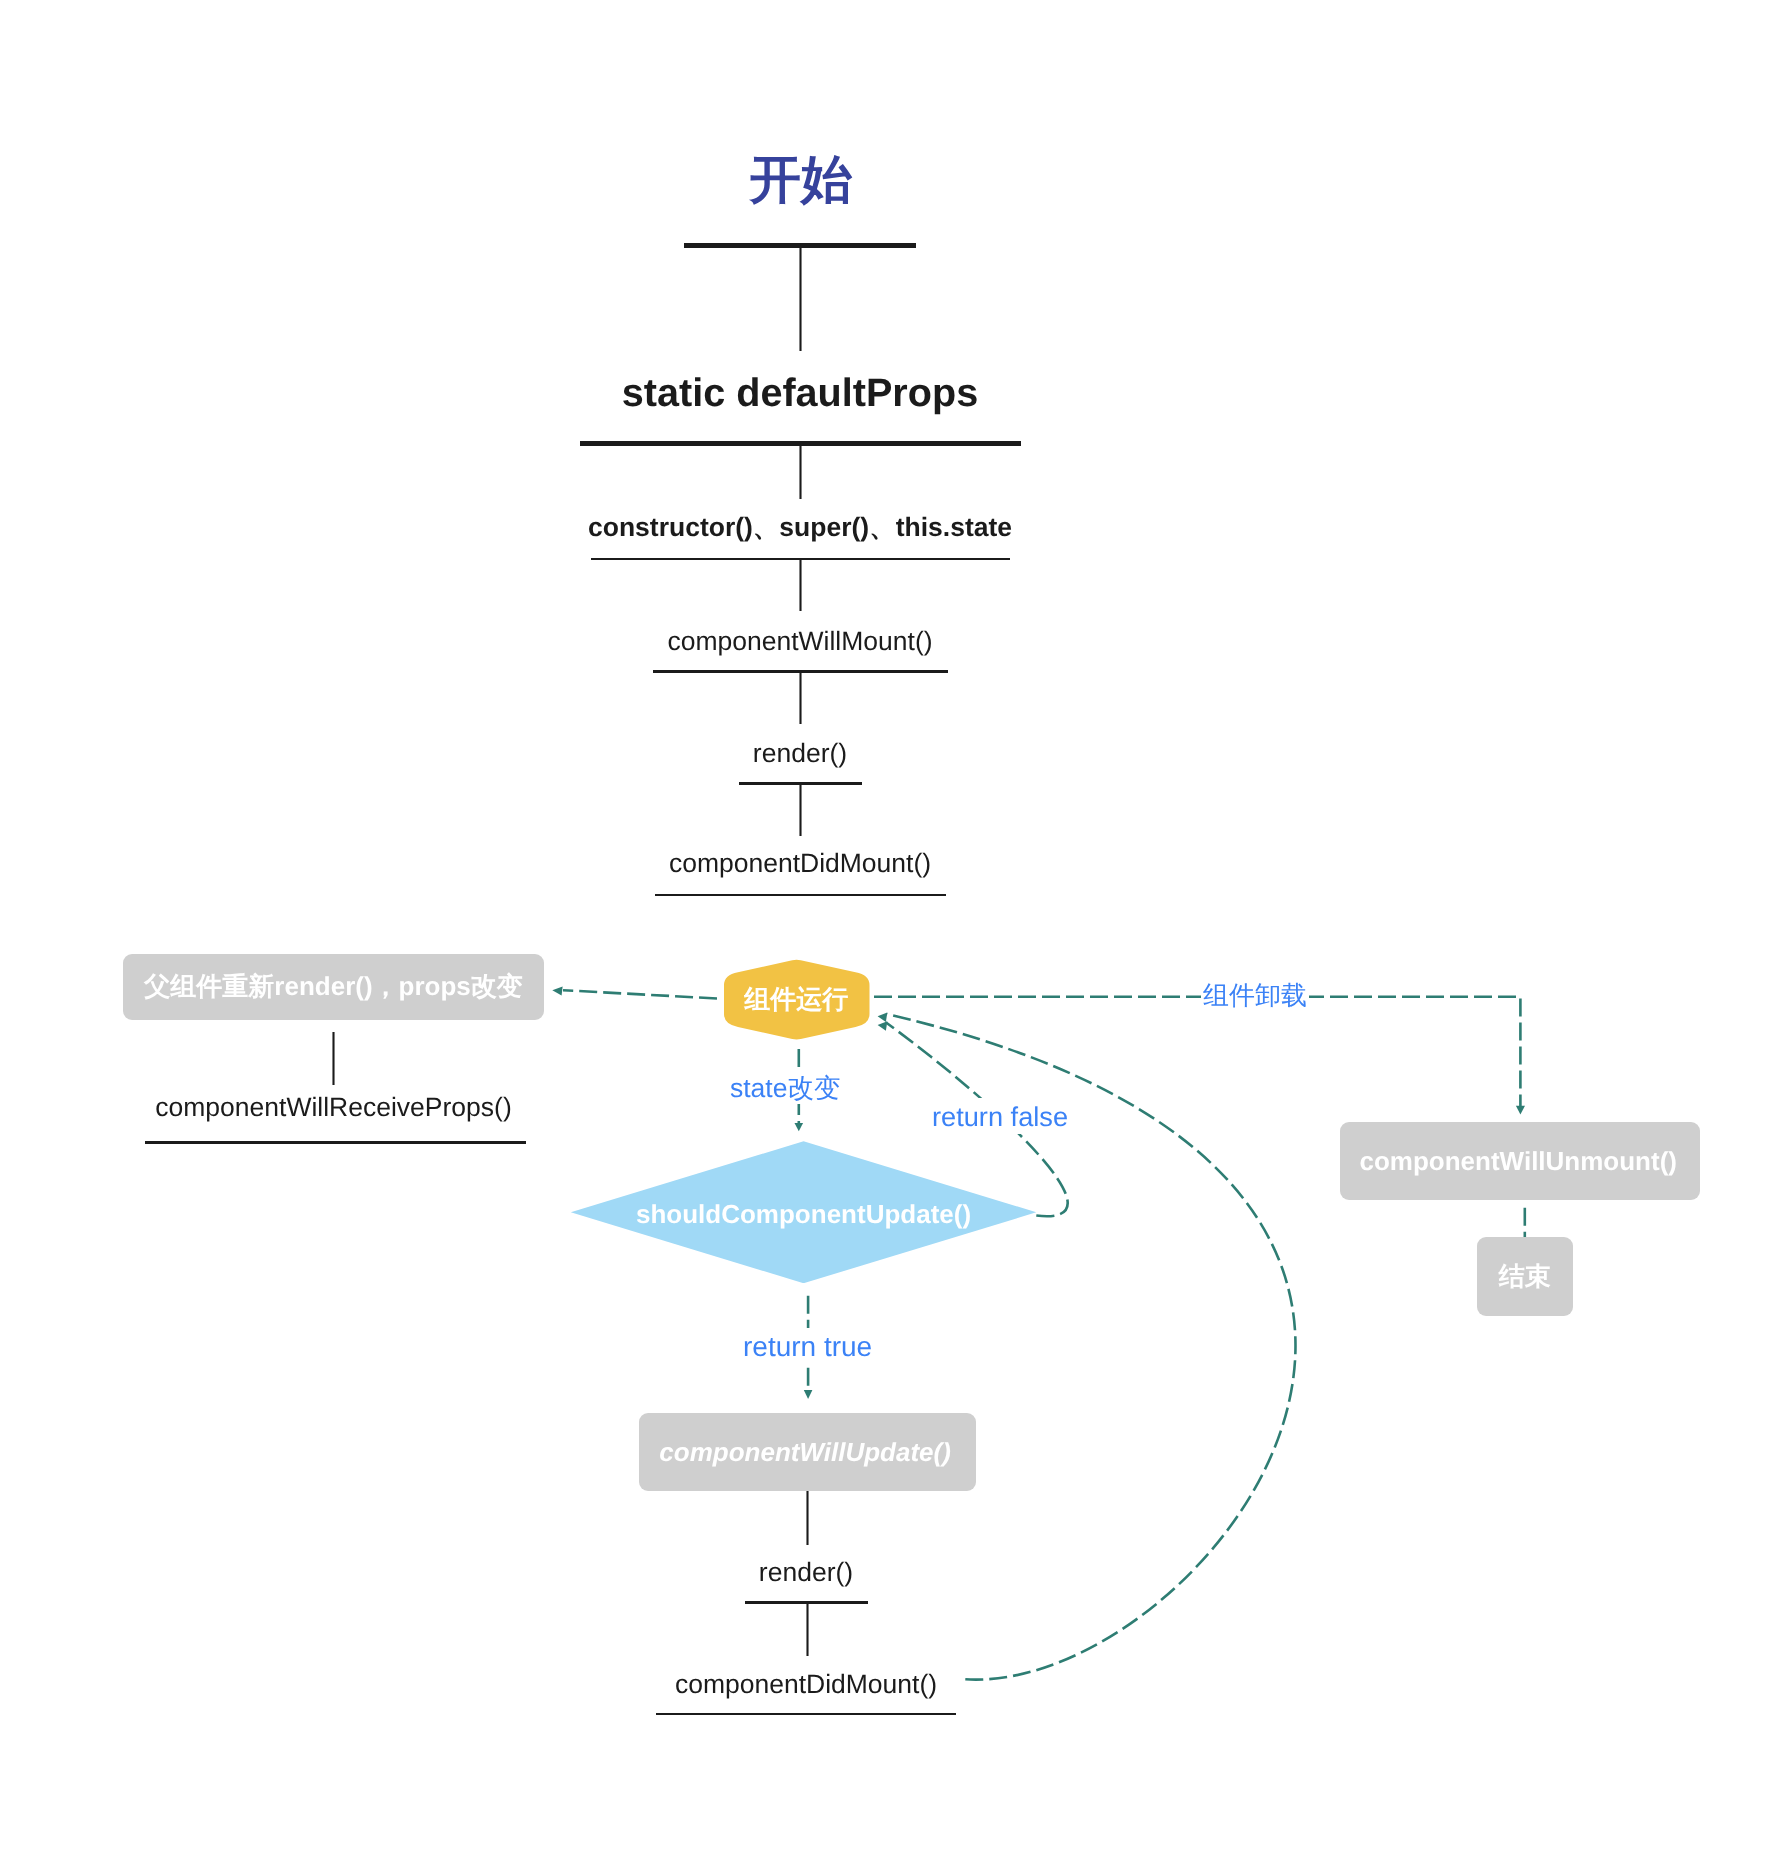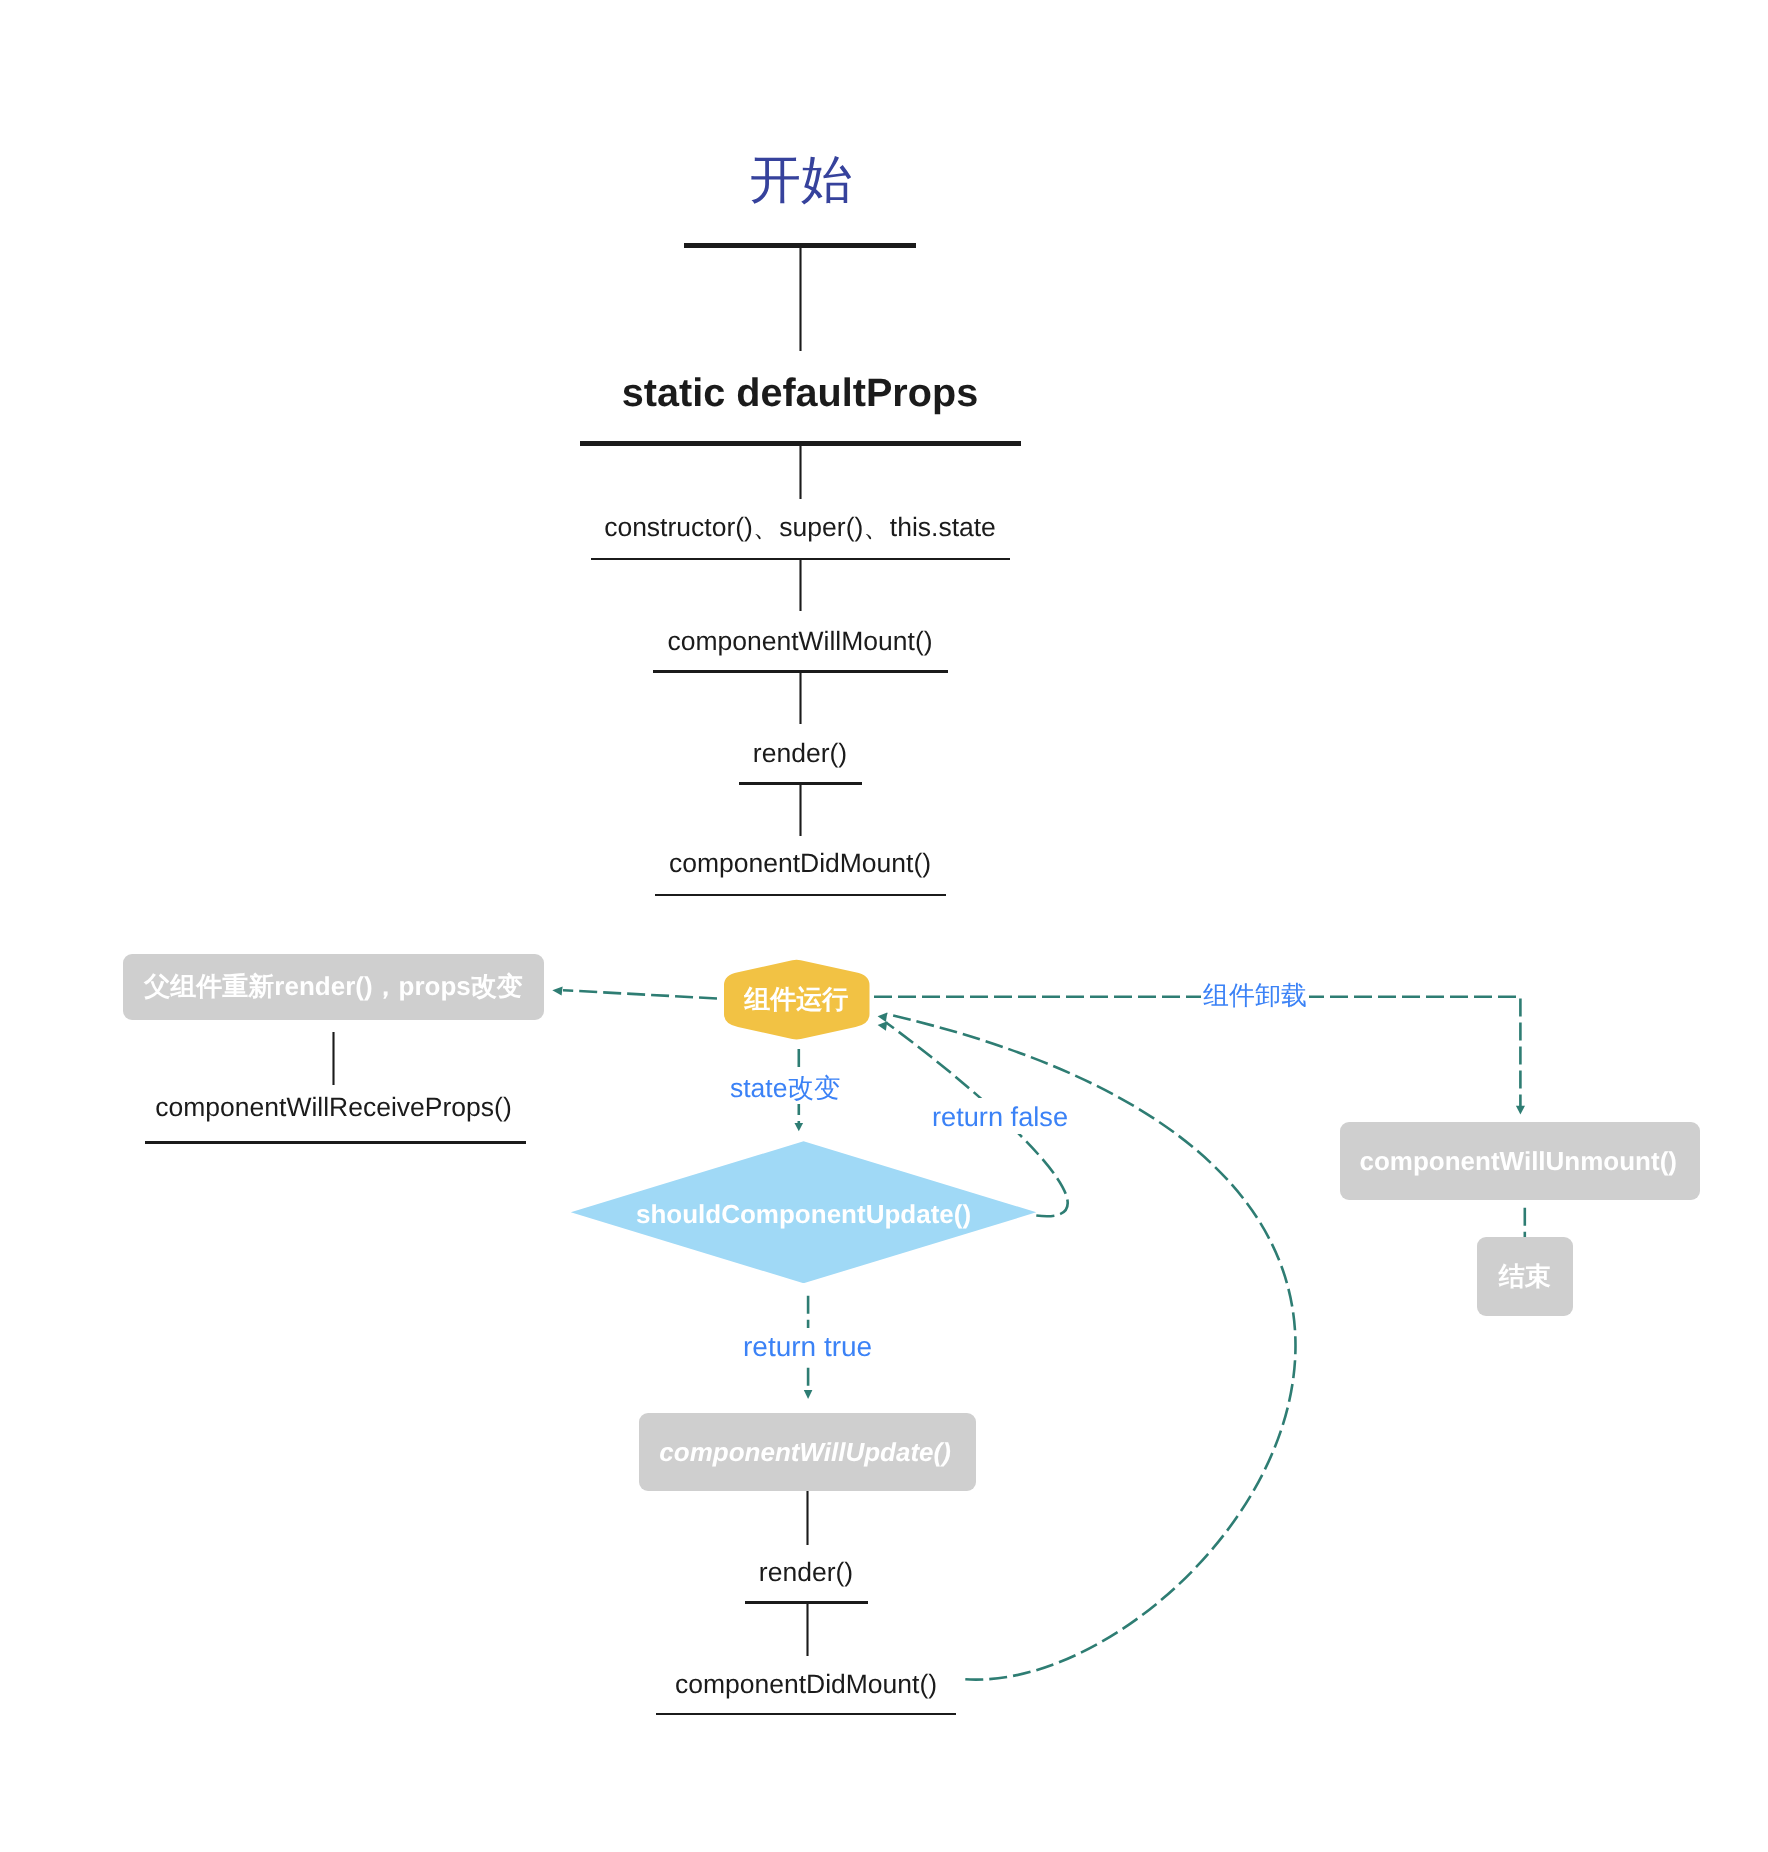--- a/index.html
+++ b/index.html
@@ -9,21 +9,21 @@
        font-family:"Liberation Sans","DejaVu Sans",sans-serif;}
   #stage{position:relative;width:1768px;height:1852px;background:#fff;}
   svg#wires{position:absolute;left:0;top:0;width:1768px;height:1852px;pointer-events:none;}
 
   
   .tnode{position:absolute;text-align:center;color:#1b1b1b;white-space:nowrap;}
   .tnode .lbl{display:block;line-height:1;}
   .rule{position:absolute;background:#1b1b1b;}
 
   
-  #title{position:absolute;color:#36429c;font-weight:400;white-space:nowrap;}
+  #title{position:absolute;color:#36429c;font-weight:700;white-space:nowrap;}
 
   
   .gbox{position:absolute;background:#cfcfcf;border-radius:9px;color:#ffffff;
         display:flex;align-items:center;justify-content:center;font-weight:700;white-space:nowrap;}
 
   
   .hex{position:absolute;display:flex;align-items:center;justify-content:center;
        color:#fff;font-weight:700;white-space:nowrap;}
   .hex .hexbg{position:absolute;left:0;top:0;width:100%;height:100%;}
   .hex > span{position:relative;z-index:1;}
@@ -36,21 +36,21 @@
   .elabel{position:absolute;color:#3b82f6;white-space:nowrap;}
 
   
   
   #title{left:301px;top:153.5px;width:1000px;text-align:center;font-size:51.5px;line-height:1;}
   #rule-title{left:684px;top:242.5px;width:232px;height:5px;}
 
   #n-defaultprops{left:300px;top:373.5px;width:1000px;font-size:39.6px;font-weight:700;line-height:1;}
   #rule-defaultprops{left:580px;top:440.5px;width:441px;height:5px;}
 
-  #n-constructor{left:300px;top:513.5px;width:1000px;font-size:26.5px;line-height:1;}
+  #n-constructor{left:300px;top:513.5px;width:1000px;font-size:26.5px;line-height:1;font-weight:bold;}
   #rule-constructor{left:591px;top:557.7px;width:419px;height:2.6px;}
 
   #n-cwm{left:300px;top:627.5px;width:1000px;font-size:26.5px;line-height:1;}
   #rule-cwm{left:653px;top:670.2px;width:295px;height:2.6px;}
 
   #n-render1{left:300px;top:739.5px;width:1000px;font-size:26.5px;line-height:1;}
   #rule-render1{left:739px;top:782.3px;width:123px;height:2.6px;}
 
   #n-cdm{left:300px;top:850px;width:1000px;font-size:26.5px;line-height:1;}
   #rule-cdm{left:655px;top:893.6px;width:291px;height:2.6px;}

